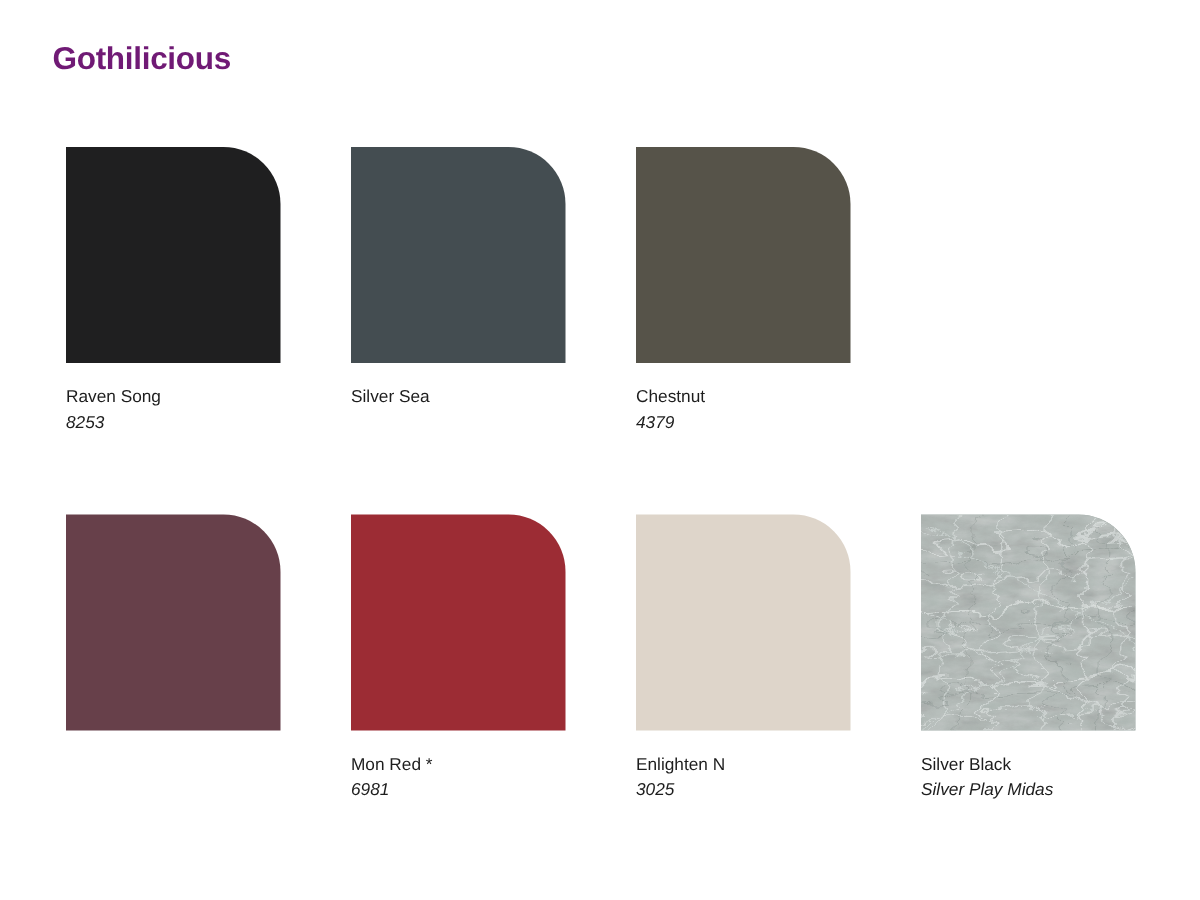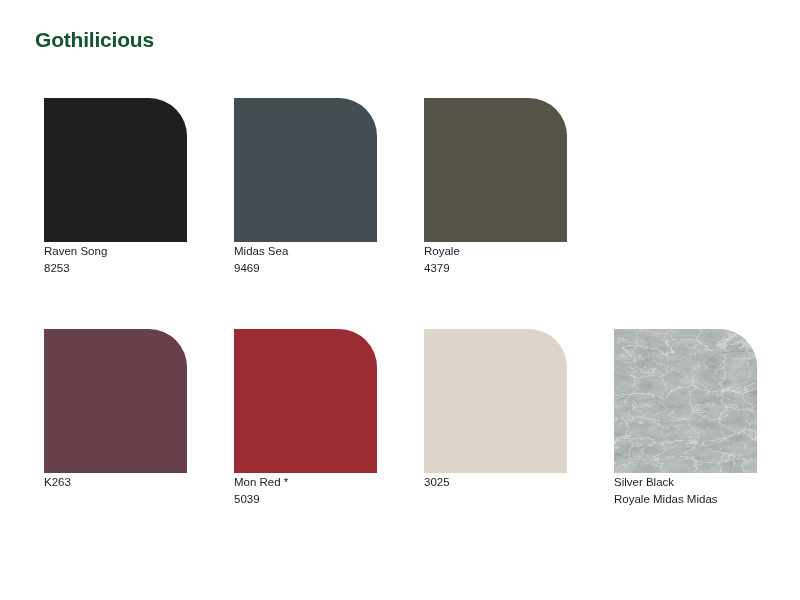--- a/index.html
+++ b/index.html
@@ -20,21 +20,21 @@
     height: 600px;
     box-sizing: border-box;
   }
 
   .palette-title {
     position: absolute;
     left: 35px;
     top: 27px;
     font-size: 21px;
     font-weight: bold;
-    color: #14532d;
+    color: #701a75;
     letter-spacing: -0.2px;
     line-height: 26px;
   }
 
   .swatch-grid {
     position: absolute;
     left: 44px;
     top: 98px;
     width: 730px;
   }
@@ -63,34 +63,35 @@
   .swatch-texture {
     position: absolute;
     left: 0;
     top: 0;
     width: 100%;
     height: 100%;
     border-top-right-radius: 38px;
   }
 
   .swatch-labels {
-    margin-top: 1px;
+    margin-top: 15px;
     font-size: 11.5px;
     color: #1d1d1d;
     line-height: 16.5px;
   }
 
   .swatch-name {
     display: block;
     white-space: nowrap;
   }
 
   .swatch-code {
     display: block;
     white-space: nowrap;
+    font-style: italic;
   }
 </style>
 </head>
 <body>
 
 <div class="page">
 
   <div class="palette-title">Gothilicious</div>
 
   <div class="swatch-grid">
@@ -101,55 +102,54 @@
         <div class="swatch-chip" id="chip-0-0" style="background-color: rgb(31, 31, 32);"></div>
         <div class="swatch-labels">
           <span class="swatch-name">Raven Song</span>
           <span class="swatch-code">8253</span>
         </div>
       </div>
 
       <div class="swatch-cell">
         <div class="swatch-chip" id="chip-0-1" style="background-color: rgb(68, 77, 81);"></div>
         <div class="swatch-labels">
-          <span class="swatch-name">Midas Sea</span>
-          <span class="swatch-code">9469</span>
+          <span class="swatch-name">Silver Sea</span>
         </div>
       </div>
 
       <div class="swatch-cell">
         <div class="swatch-chip" id="chip-0-2" style="background-color: rgb(86, 83, 73);"></div>
         <div class="swatch-labels">
-          <span class="swatch-name">Royale</span>
+          <span class="swatch-name">Chestnut</span>
           <span class="swatch-code">4379</span>
         </div>
       </div>
 
     </div>
 
     <div class="swatch-row">
 
       <div class="swatch-cell">
         <div class="swatch-chip" id="chip-1-0" style="background-color: rgb(103, 64, 74);"></div>
         <div class="swatch-labels">
-          <span class="swatch-code">K263</span>
         </div>
       </div>
 
       <div class="swatch-cell">
         <div class="swatch-chip" id="chip-1-1" style="background-color: rgb(156, 44, 52);"></div>
         <div class="swatch-labels">
           <span class="swatch-name">Mon Red *</span>
-          <span class="swatch-code">5039</span>
+          <span class="swatch-code">6981</span>
         </div>
       </div>
 
       <div class="swatch-cell">
         <div class="swatch-chip" id="chip-1-2" style="background-color: rgb(222, 213, 202);"></div>
         <div class="swatch-labels">
+          <span class="swatch-name">Enlighten N</span>
           <span class="swatch-code">3025</span>
         </div>
       </div>
 
       <div class="swatch-cell">
         <div class="swatch-chip" id="chip-1-3" style="background-color: rgb(169, 179, 175);">
           <svg class="swatch-texture" viewBox="0 0 143 144" preserveAspectRatio="none">
             <defs>
               <filter id="leafNoise" x="0" y="0" width="100%" height="100%">
                 <feTurbulence type="fractalNoise" baseFrequency="0.045 0.12" numOctaves="5" seed="7" result="turb"></feTurbulence>
@@ -191,21 +191,21 @@
               <path d="M30,-10 L22,156" stroke="#78847f" stroke-width="0.7"></path>
               <path d="M90,-10 L84,156" stroke="#6f7b78" stroke-width="0.7"></path>
               <path d="M118,-10 L114,156" stroke="#76827e" stroke-width="0.7"></path>
             </g>
 
             <rect x="0" y="0" width="143" height="144" fill="#ffffff" opacity="0.06"></rect>
           </svg>
         </div>
         <div class="swatch-labels">
           <span class="swatch-name">Silver Black</span>
-          <span class="swatch-code">Royale Midas Midas</span>
+          <span class="swatch-code">Silver Play Midas</span>
         </div>
       </div>
 
     </div>
 
   </div>
 
 </div>
 
 </body></html>

